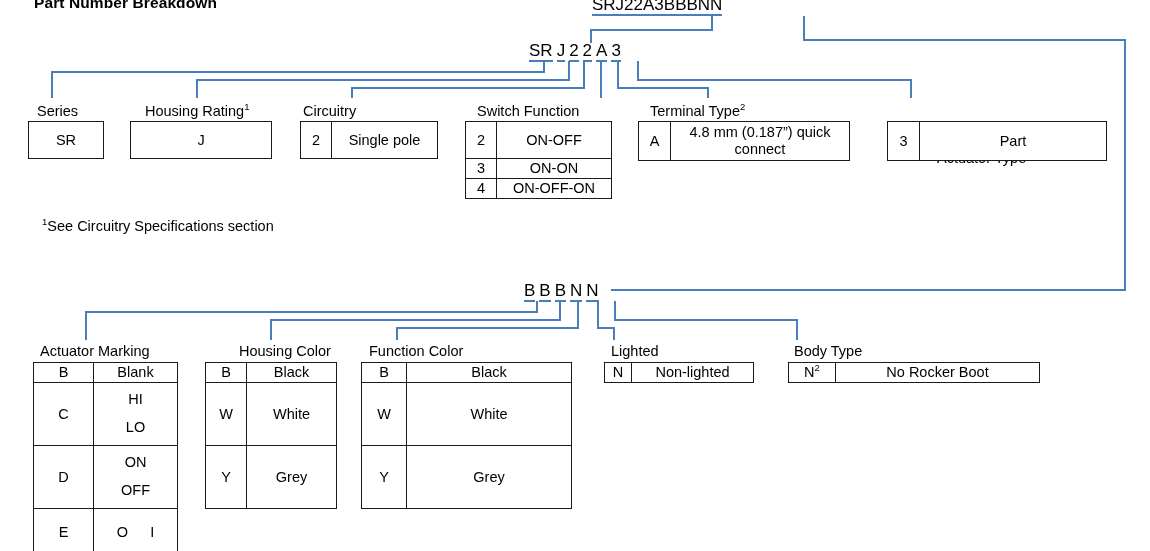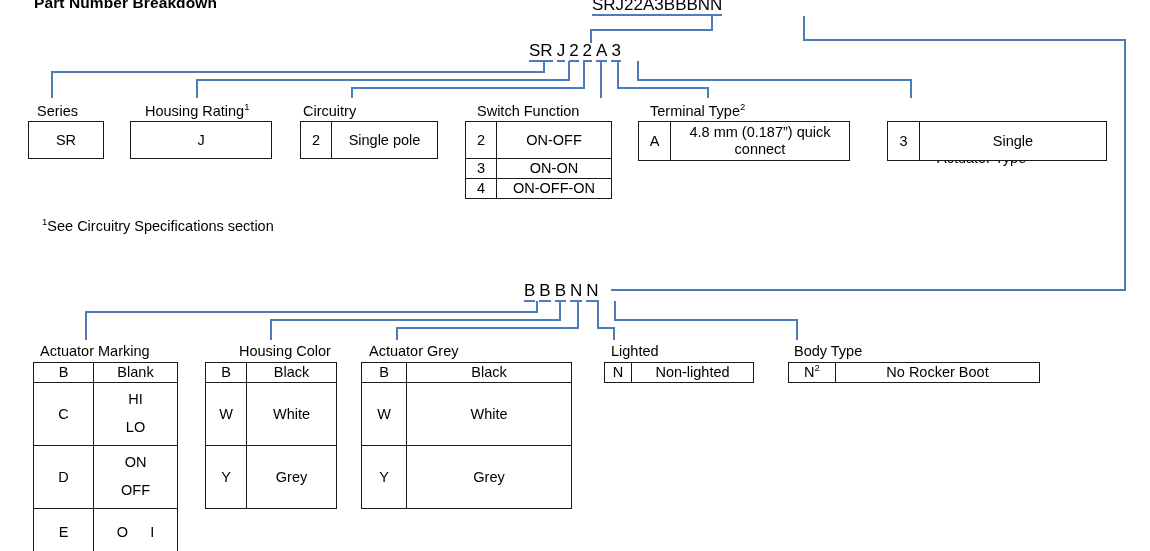--- a/index.html
+++ b/index.html
@@ -199,21 +199,21 @@
         <span>connect</span>
       </td>
     </tr>
   </tbody>
     </table>
 
   <table class="tbl" style="left:887px; top:121px; width:220px;">
     <tbody>
         <tr>
       <td class="code" style="width:27px; height:38px;">3</td>
-      <td style="height:38px;">Single</td>
+      <td style="height:38px;">Part</td>
     </tr>
   </tbody>
     </table>
 
   <div class="abs" id="footnote">
     <sup>1</sup><span>See Circuitry Specifications section</span>
   </div>
 
   <div class="abs pn-row pn-spaced" style="left:524px; top:282px;">
     <span class="pn-seg u">B</span><span class="pn-seg u">B</span><span class="pn-seg u">B</span><span class="pn-seg u">N</span><span class="pn-seg u">N</span>
@@ -234,21 +234,21 @@
   <div class="abs ln lnv" style="left:597px; top:301px; height:27px;"></div>
   <div class="abs ln lnh" style="left:597px; top:327px; width:18px;"></div>
   <div class="abs ln lnv" style="left:613px; top:327px; height:13px;"></div>
 
   <div class="abs ln lnv" style="left:614px; top:301px; height:19px;"></div>
   <div class="abs ln lnh" style="left:614px; top:319px; width:184px;"></div>
   <div class="abs ln lnv" style="left:796px; top:319px; height:21px;"></div>
 
   <div class="abs cap" style="left:40px; top:344px;">Actuator Marking</div>
   <div class="abs cap" style="left:216px; top:344px;margin-left:23px;">Housing Color</div>
-  <div class="abs cap" style="left:369px; top:344px;">Actuator Grey</div>
+  <div class="abs cap" style="left:369px; top:344px;">Function Color</div>
   <div class="abs cap" style="left:611px; top:344px;">Lighted</div>
   <div class="abs cap" style="left:794px; top:344px;">Body Type</div>
 
   <table class="tbl" style="left:33px; top:362px; width:145px;">
     <tbody>
         <tr>
       <td class="code" style="width:55px; height:19px;">B</td>
       <td style="height:19px;margin-top:12px;">Blank</td>
     </tr>
     <tr>

